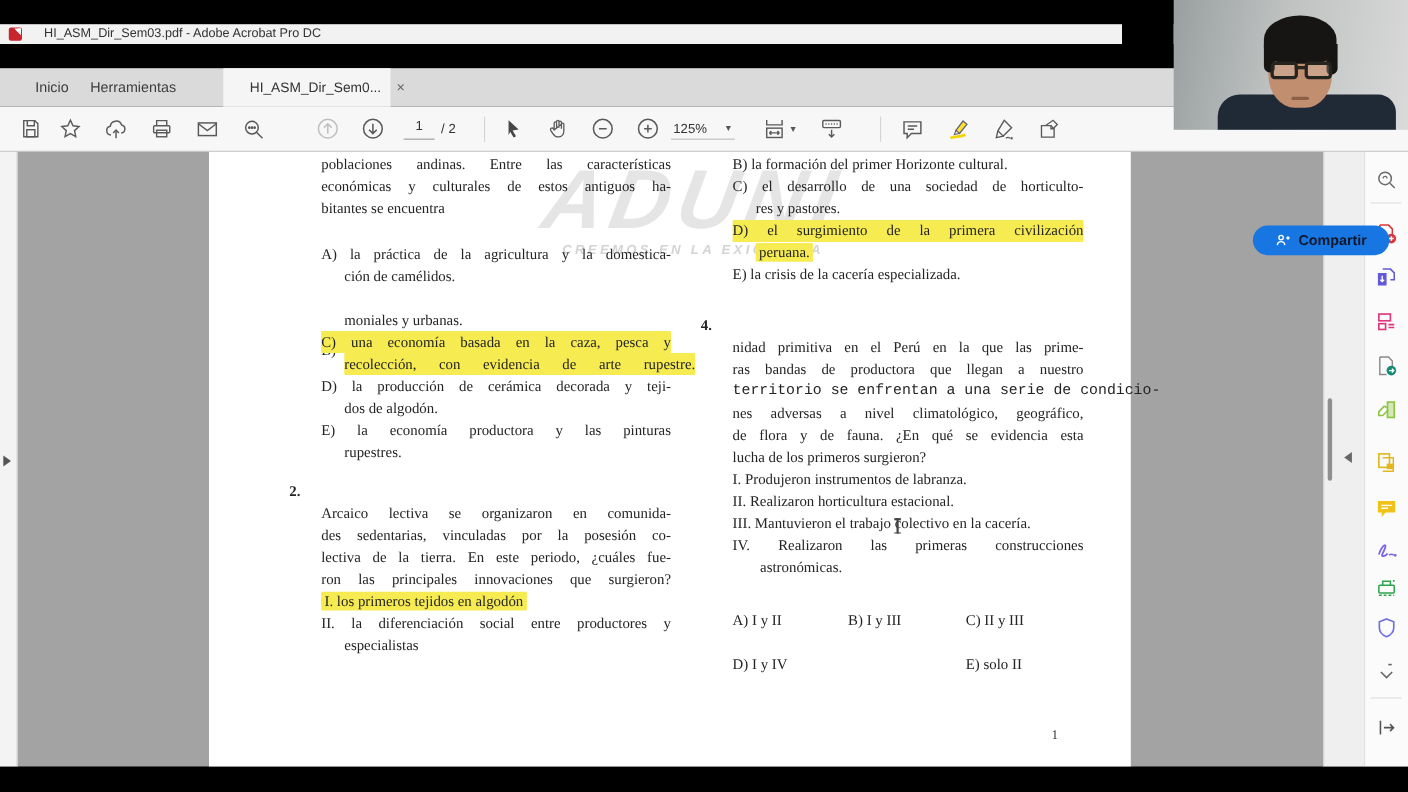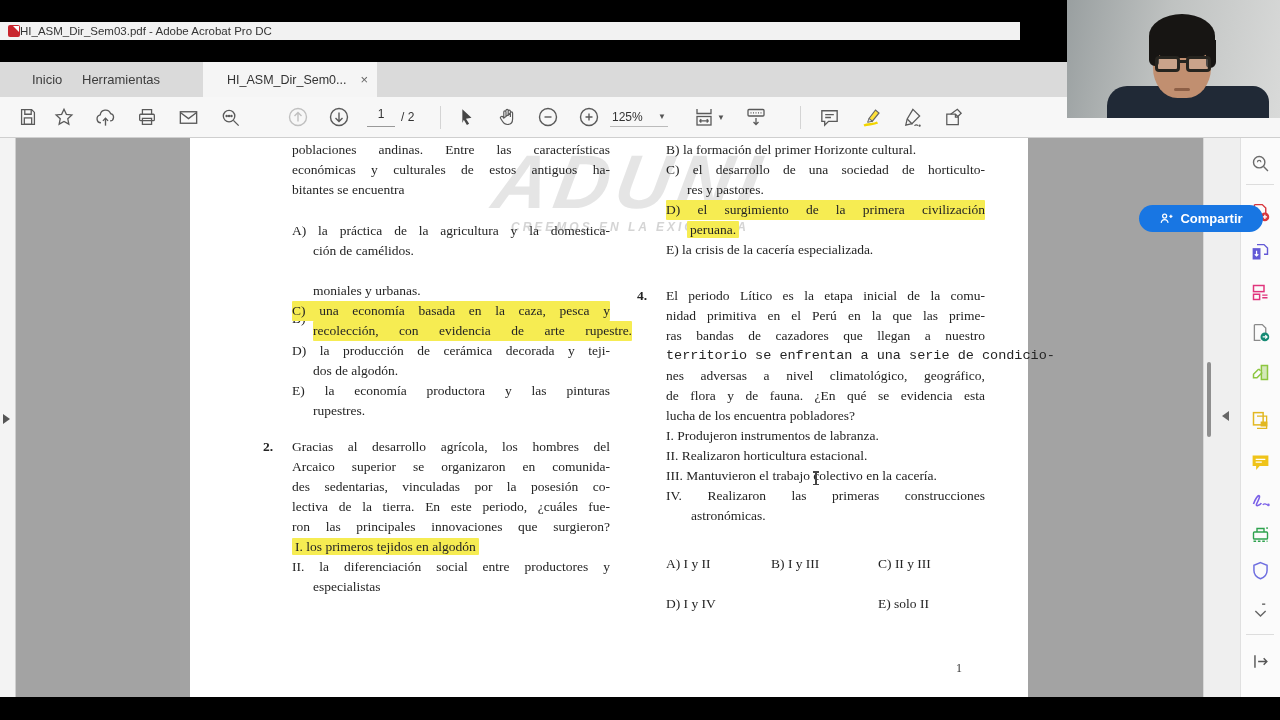--- a/index.html
+++ b/index.html
@@ -5,21 +5,21 @@
   * { margin:0; padding:0; box-sizing:border-box; }
   html,body { width:1280px; height:720px; overflow:hidden; background:#000;
               font-family:"Liberation Sans", sans-serif; }
   .abs { position:absolute; }
   #stage { position:relative; width:1280px; height:720px; background:#000; }
 
   
   #topbar   { left:0; top:0; width:1280px; height:22px; background:#000; }
   #titlebar { left:0; top:22px; width:1280px; height:18px; background:#f2f2f2;
               display:flex; align-items:center; }
-  #titlebar .ttl { font-size:11.5px; color:#333; margin-left:0; }
+  #titlebar .ttl { font-size:11.5px; color:#333; margin-left:20px; }
   .pdficon { width:12px; height:12px; margin-left:8px; background:#c9252d; border-radius:2px;
              position:relative; }
   .pdficon:before { content:""; position:absolute; right:1px; top:1px; border:3px solid #fff;
              border-left-color:transparent; border-bottom-color:transparent; }
   #menubar { left:0; top:40px; width:1280px; height:22px; background:#f2f2f2; display:flex;
              align-items:center; }
   #menubar span { font-size:12px; color:#333; padding:0 12px; cursor:default; }
   #tabbar { left:0; top:62px; width:1280px; height:35px; background:#dadada; }
   .tab { position:absolute; top:0; height:35px; display:flex; align-items:center;
          font-size:13px; color:#3c3c3c; padding:0 14px; }
@@ -34,21 +34,21 @@
   .tdiv { position:absolute; top:9px; width:1px; height:23px; background:#d4d4d4; }
   .pgbox { position:absolute; left:367px; top:10px; width:28px; height:20px;
            border-bottom:1px solid #999; text-align:center; font-size:12px; color:#333; }
   .pgtot { position:absolute; left:401px; top:13px; font-size:12px; color:#333; }
   .zoomlvl { position:absolute; left:610px; top:10px; width:58px; height:20px;
              border-bottom:1px solid #bbb; font-size:12px; color:#333; display:flex;
              align-items:center; justify-content:space-between; padding:0 2px;}
   .caret { font-size:8px; color:#555; }
   .caret2 { position:absolute; font-size:8px; color:#555; }
   #share-btn { position:absolute; left:1139px; top:108px; width:124px; height:27px;
-               background:#1876e3; border-radius:14px; color:#ffffff; display:flex;
+               background:#1876e3; border-radius:14px; color:#0f172a; display:flex;
                align-items:center; justify-content:center; font-size:13px; font-weight:bold;
                z-index:5; gap:6px; }
 
   
   #docarea { left:0; top:138px; width:1280px; height:559px; background:#a3a3a3; }
   #navstrip { left:0; top:138px; width:16px; height:559px; background:#f3f3f3;
               border-right:1px solid #cfcfcf; }
   #nav-expand { left:3px; top:414px; width:0; height:0; border-left:7px solid #555;
                 border-top:5px solid transparent; border-bottom:5px solid transparent; }
   #page { left:190px; top:138px; width:838px; height:559px; background:#fff; }
@@ -124,21 +124,21 @@
   </div>
 
 
   <div class="abs" id="tabbar">
     <div class="tab" style="left:18px;">
       <span>Inicio</span>
       </div>
     <div class="tab" style="left:68px;">
       <span>Herramientas</span>
       </div>
-    <div class="tab active" style="left:203px; width:174px;">
+    <div class="tab active" style="left:203px; width:152px;">
       <span style="margin-left:10px;">HI_ASM_Dir_Sem0...</span>
       <span class="x">×</span>
     </div>
   </div>
 
   <div class="abs" id="toolbar">
     <span class="ti" style="left:14px;">
       <svg width="22" height="22" viewBox="0 0 24 24" fill="none" stroke="#5a5a5a" stroke-width="1.4">
           <path d="M5 4h11l3 3v13H5z"></path>
           <path d="M8.5 4v5h7V4"></path>
@@ -293,43 +293,43 @@
         <div class="dline just" style="left: 29px; top: 81px; width: 318px;"><span>A) la práctica de la agricultura y la domestica-</span></div>
         <div class="dline" style="left: 50px; top: 101px; width: 297px;"><span>ción de camélidos.</span></div>
         <div class="dline just" style="left: 29px; top: 121px; width: 318px; margin-top: 48px;"><span>B) el desarrollo de complejas estructuras cere-</span></div>
         <div class="dline" style="left: 50px; top: 141px; width: 297px;"><span>moniales y urbanas.</span></div>
         <div class="dline just hlblock" style="left: 29px; top: 161px; width: 318px;"><span>C) una economía basada en la caza, pesca y</span></div>
         <div class="dline just hlblock" style="left: 50px; top: 181px; width: 319px;"><span>recolección, con evidencia de arte rupestre.</span></div>
         <div class="dline just" style="left: 29px; top: 201px; width: 318px;"><span>D) la producción de cerámica decorada y teji-</span></div>
         <div class="dline" style="left: 50px; top: 221px; width: 297px;"><span>dos de algodón.</span></div>
         <div class="dline just" style="left: 29px; top: 241px; width: 318px;"><span>E) la economía productora y las pinturas</span></div>
         <div class="dline" style="left: 50px; top: 261px; width: 297px;"><span>rupestres.</span></div>
-        <div class="dline just" style="left: 29px; top: 297px; width: 318px;"><span class="qnum">2.</span><span>Gracias al desarrollo agrícola, los hombres del</span></div>
-        <div class="dline just" style="left: 29px; top: 317px; width: 318px;"><span>Arcaico superior se organizaron en comunida-</span></div>
+        <div class="dline just" style="left: 29px; top: 297px; width: 318px;"><span class="qnum">2.</span></div>
+        <div class="dline just" style="left: 29px; top: 317px; width: 318px;"><span>Arcaico lectiva se organizaron en comunida-</span></div>
         <div class="dline just" style="left: 29px; top: 337px; width: 318px;"><span>des sedentarias, vinculadas por la posesión co-</span></div>
         <div class="dline just" style="left: 29px; top: 357px; width: 318px;"><span>lectiva de la tierra. En este periodo, ¿cuáles fue-</span></div>
         <div class="dline just" style="left: 29px; top: 377px; width: 318px;"><span>ron las principales innovaciones que surgieron?</span></div>
         <div class="dline" style="left: 29px; top: 397px; width: 318px;"><span class="hl">I.  los primeros tejidos en algodón</span></div>
         <div class="dline just" style="left: 29px; top: 417px; width: 318px;"><span>II. la diferenciación social entre productores y</span></div>
         <div class="dline" style="left: 50px; top: 437px; width: 297px;"><span>especialistas</span></div>
       </div>
     <div class="col" id="col-right" style="left:447px; top:2px; width:348px;">
         <div class="dline" style="left: 29px; top: 0px; width: 319px;"><span>B) la formación del primer Horizonte cultural.</span></div>
         <div class="dline just" style="left: 29px; top: 20px; width: 319px;"><span>C) el desarrollo de una sociedad de horticulto-</span></div>
         <div class="dline" style="left: 50px; top: 40px; width: 298px;"><span>res y pastores.</span></div>
         <div class="dline just hlblock" style="left: 29px; top: 60px; width: 319px;"><span>D) el surgimiento de la primera civilización</span></div>
         <div class="dline" style="left: 50px; top: 80px; width: 298px;"><span class="hl">peruana.</span></div>
         <div class="dline" style="left: 29px; top: 100px; width: 319px;"><span>E) la crisis de la cacería especializada.</span></div>
-        <div class="dline just" style="left: 29px; top: 146px; width: 319px;"><span class="qnum">4.</span><span>El periodo Lítico es la etapa inicial de la comu-</span></div>
+        <div class="dline just" style="left: 29px; top: 146px; width: 319px;"><span class="qnum">4.</span></div>
         <div class="dline just" style="left: 29px; top: 166px; width: 319px;"><span>nidad primitiva en el Perú en la que las prime-</span></div>
-        <div class="dline just" style="left: 29px; top: 186px; width: 319px;"><span>ras bandas de cazadores que llegan a nuestro</span></div>
+        <div class="dline just" style="left: 29px; top: 186px; width: 319px;"><span>ras bandas de productora que llegan a nuestro</span></div>
         <div class="dline just" style="left: 29px; top: 206px; width: 319px; font-family: Liberation Mono, monospace;"><span>territorio se enfrentan a una serie de condicio-</span></div>
         <div class="dline just" style="left: 29px; top: 226px; width: 319px;"><span>nes adversas a nivel climatológico, geográfico,</span></div>
         <div class="dline just" style="left: 29px; top: 246px; width: 319px;"><span>de flora y de fauna. ¿En qué se evidencia esta</span></div>
-        <div class="dline" style="left: 29px; top: 266px; width: 319px;"><span>lucha de los encuentra pobladores?</span></div>
+        <div class="dline" style="left: 29px; top: 266px; width: 319px;"><span>lucha de los primeros surgieron?</span></div>
         <div class="dline" style="left: 29px; top: 286px; width: 319px;"><span>I.   Produjeron instrumentos de labranza.</span></div>
         <div class="dline" style="left: 29px; top: 306px; width: 319px;"><span>II.  Realizaron horticultura estacional.</span></div>
         <div class="dline" style="left: 29px; top: 326px; width: 319px;"><span>III. Mantuvieron el trabajo colectivo en la cacería.</span></div>
         <div class="dline just" style="left: 29px; top: 346px; width: 319px;"><span>IV. Realizaron las primeras construcciones</span></div>
         <div class="dline" style="left: 54px; top: 366px; width: 294px;"><span>astronómicas.</span></div>
         <div class="dline" style="left: 29px; top: 414px; width: 319px;">
           <span class="rowcell" style="left: 0px;">A) I y II</span>
           <span class="rowcell" style="left: 105px;">B) I y III</span>
           <span class="rowcell" style="left: 212px;">C) II y III</span>
         </div>

